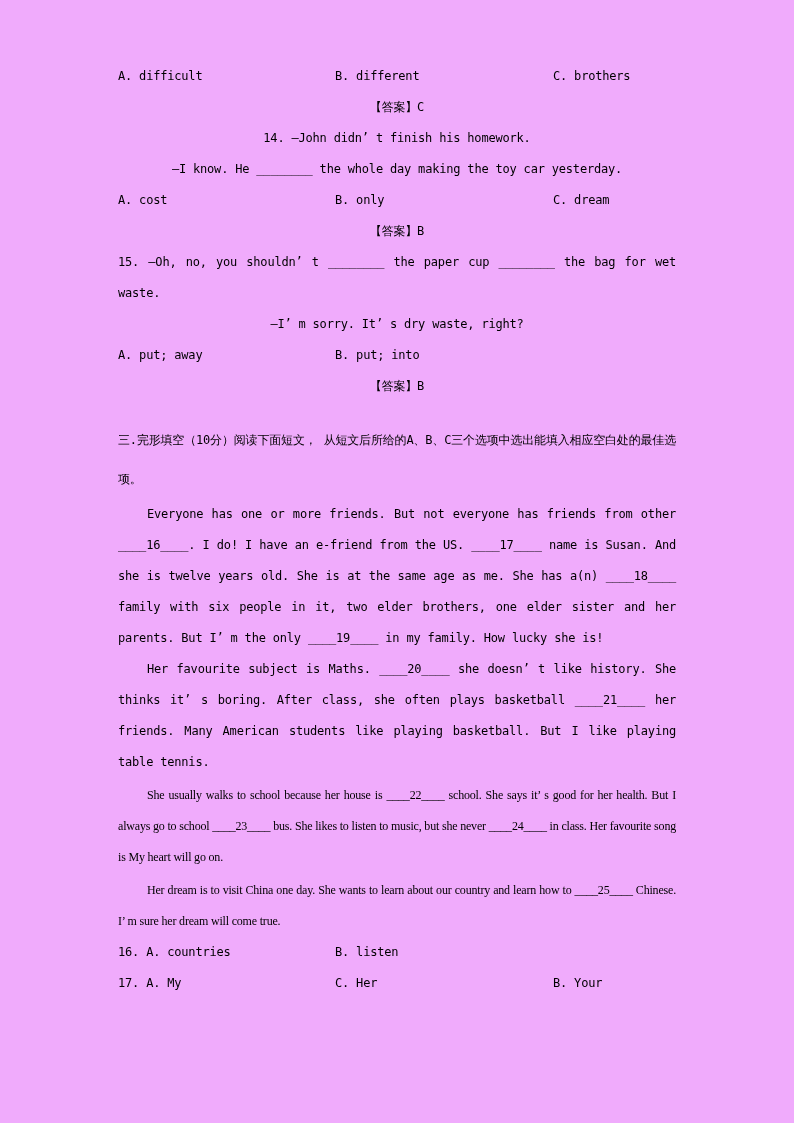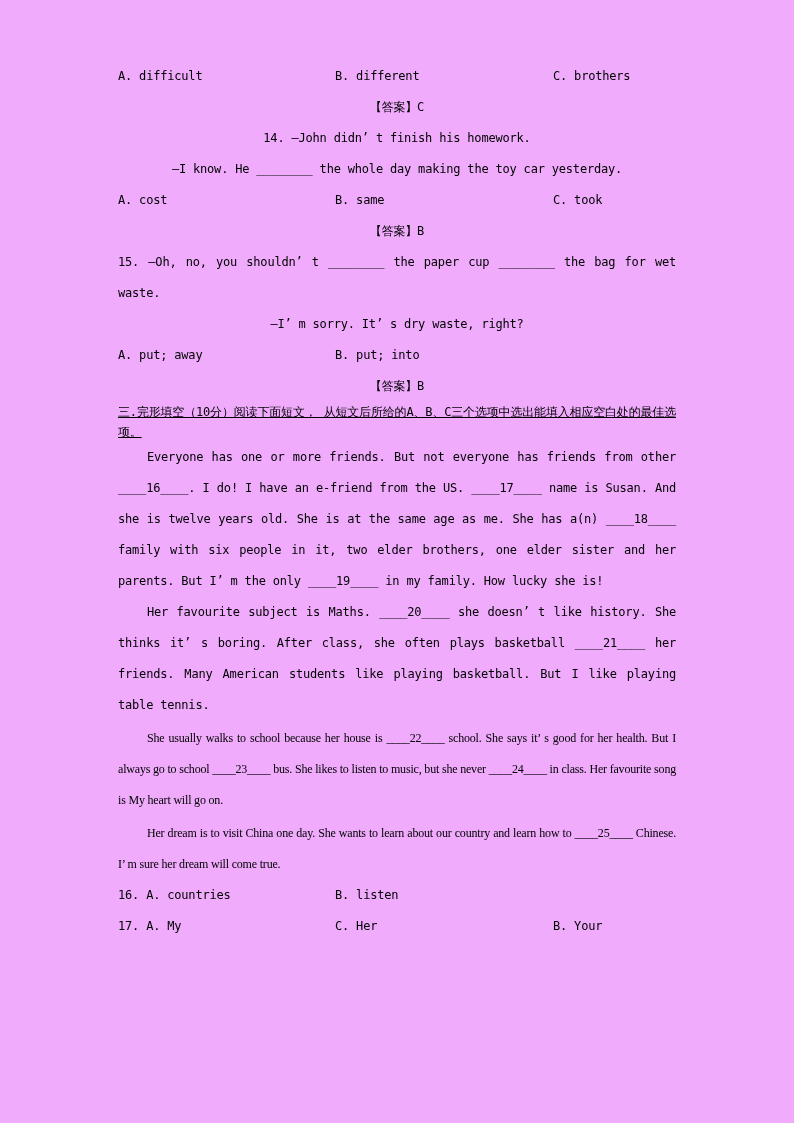--- a/index.html
+++ b/index.html
@@ -20,24 +20,23 @@
   }
   .line {
     line-height: 31px;
     text-align: center;
   }
   .stem {
     line-height: 31px;
     text-align: justify;
   }
   .heading {
-    line-height: 20px;
+    line-height: 39px;
     text-align: justify;
-    margin-top: 0;
-    text-decoration: underline;
+    margin-top: 19px;
   }
   .para {
     line-height: 31px;
     text-align: justify;
     text-indent: 29px;
   }
   .mt2 { margin-top: 2px; font-family: Liberation Serif, serif; }
   .options-row {
     display: grid;
     grid-template-columns: 217px 218px 1fr;
@@ -54,22 +53,22 @@
     <span>A. difficult</span>
     <span>B. different</span>
     <span>C. brothers</span>
   </div>
   <div class="line">【答案】C</div>
 
   <div class="line">14. —John didn’ t finish his homework.</div>
   <div class="line">—I know. He ________ the whole day making the toy car yesterday.</div>
   <div class="options-row">
     <span>A. cost</span>
-    <span>B. same</span>
-    <span>C. took</span>
+    <span>B. only</span>
+    <span>C. dream</span>
   </div>
   <div class="line">【答案】B</div>
 
   <div class="stem">15. —Oh, no, you shouldn’ t ________ the paper cup ________ the bag for wet waste.</div>
   <div class="line">—I’ m sorry. It’ s dry waste, right?</div>
   <div class="options-row">
     <span>A. put; away</span>
     <span>B. put; into</span>
   </div>
   <div class="line">【答案】B</div>

